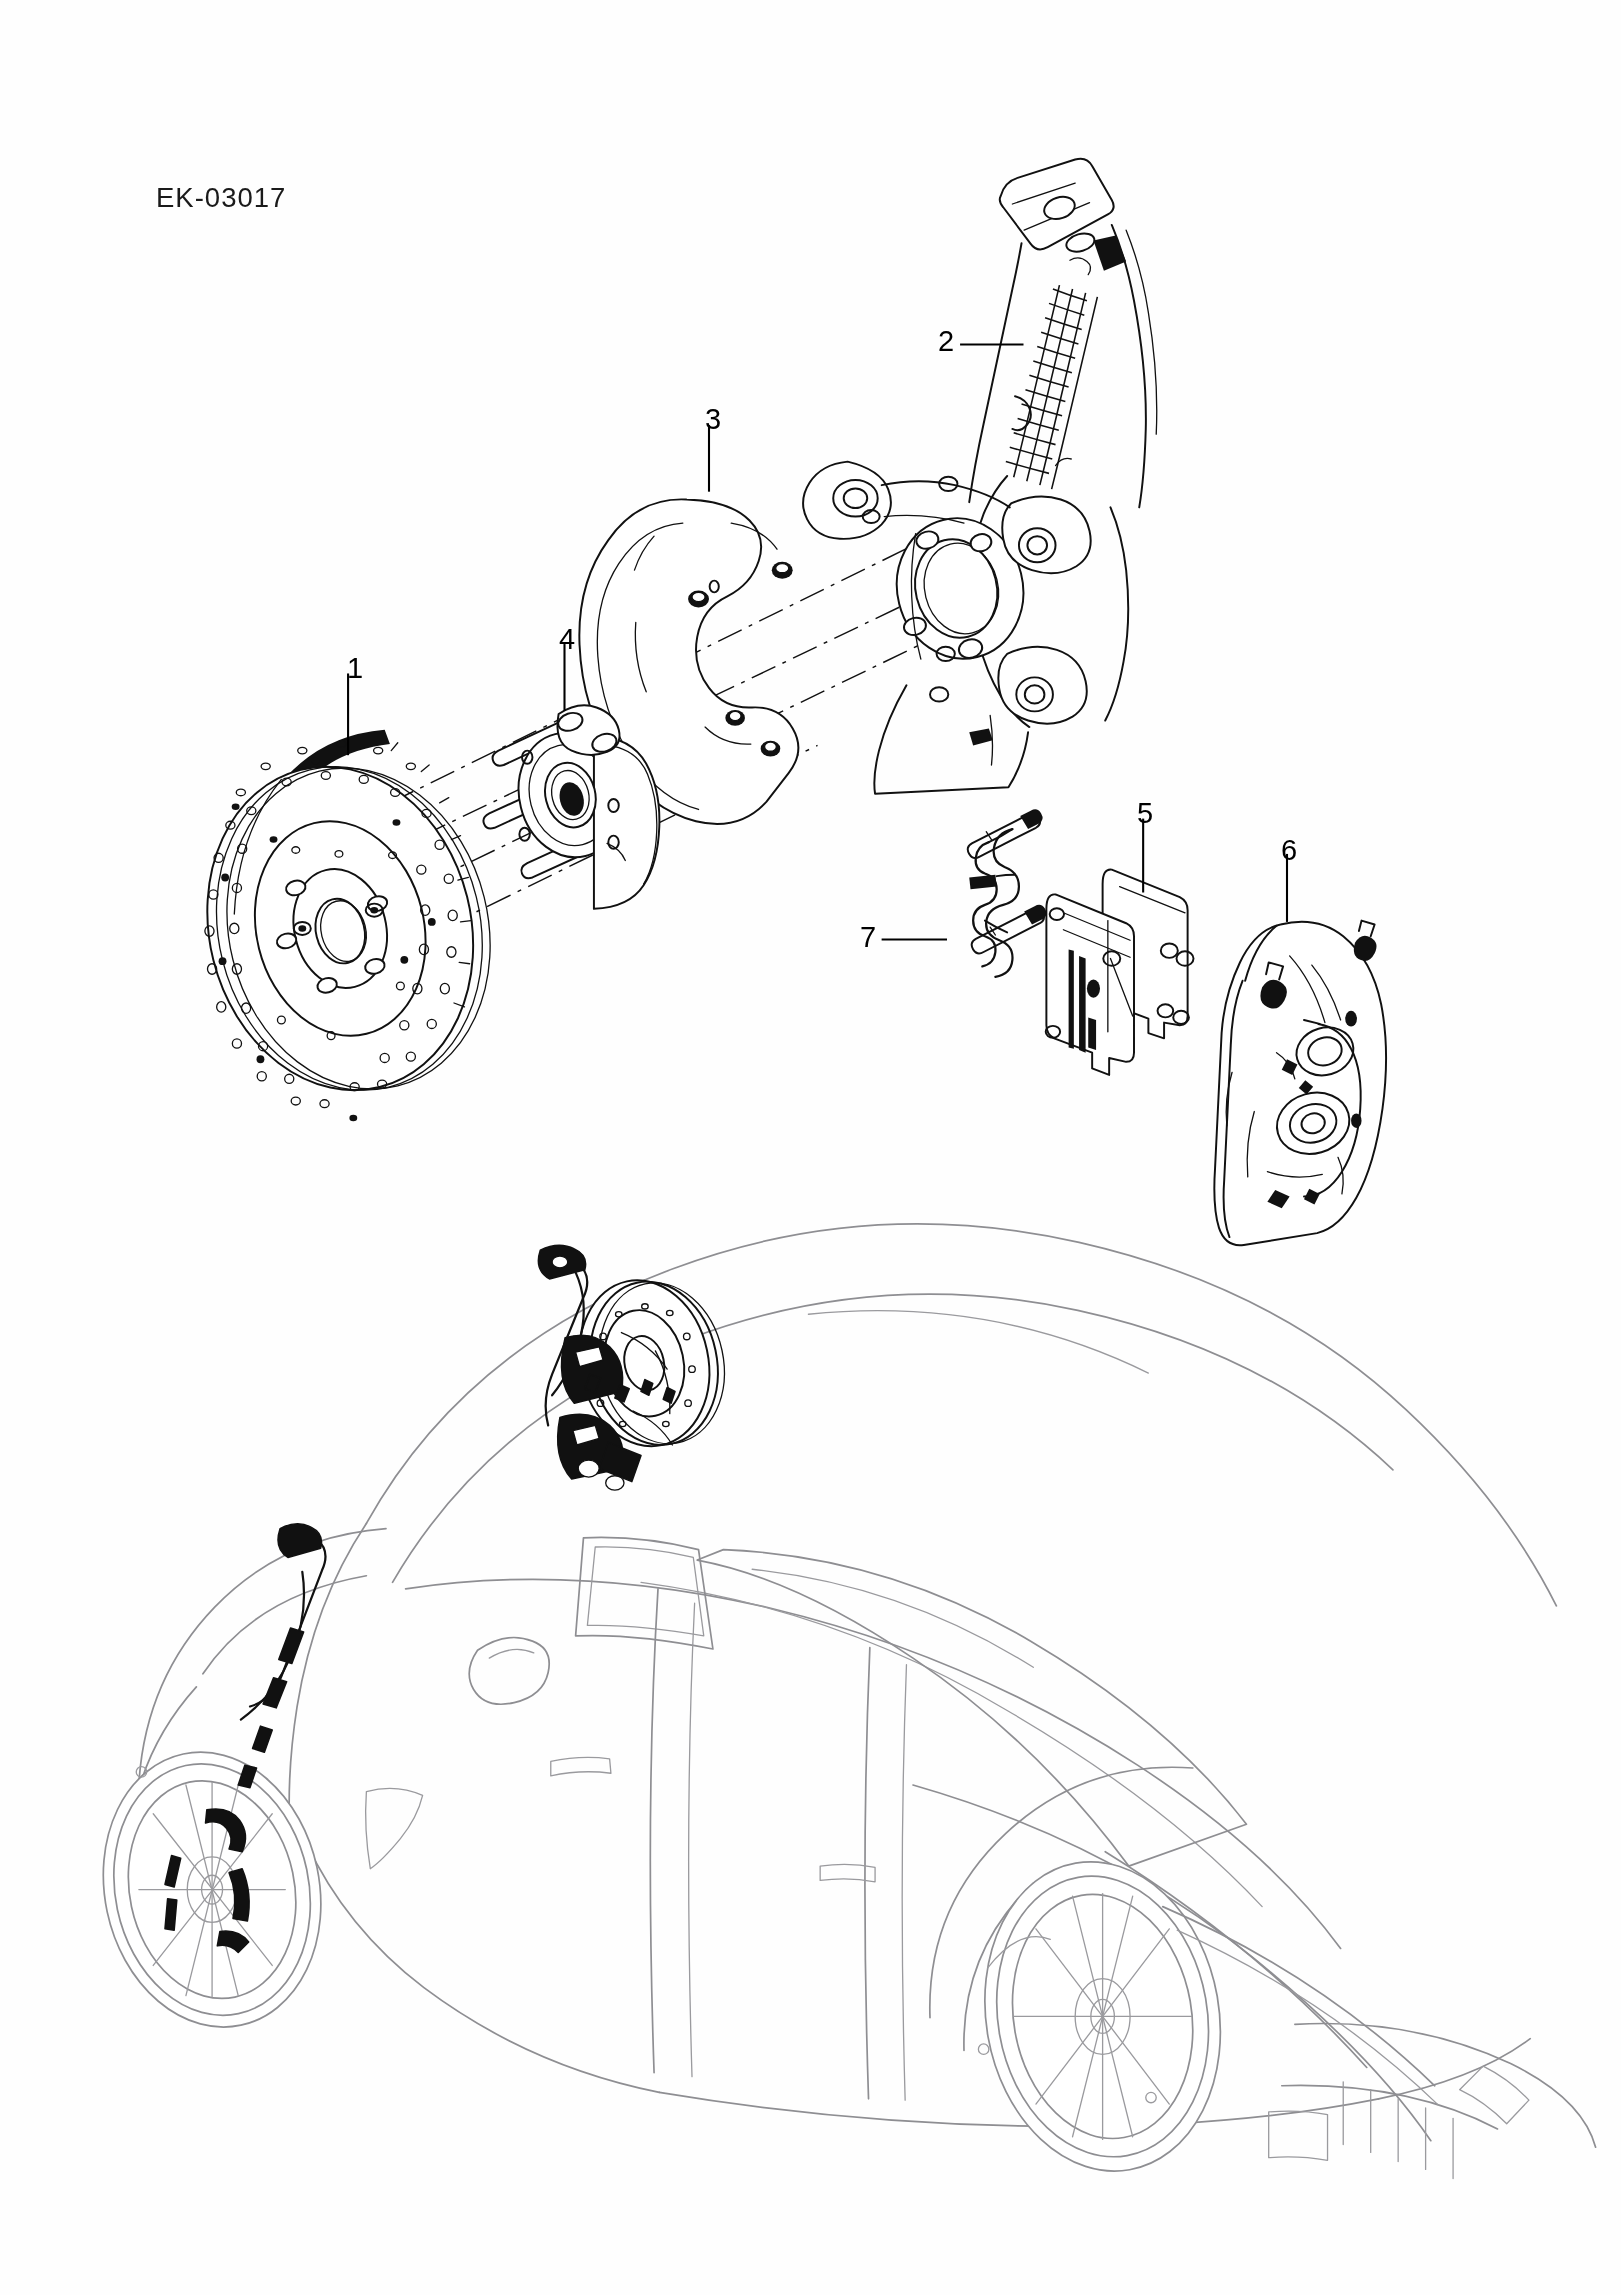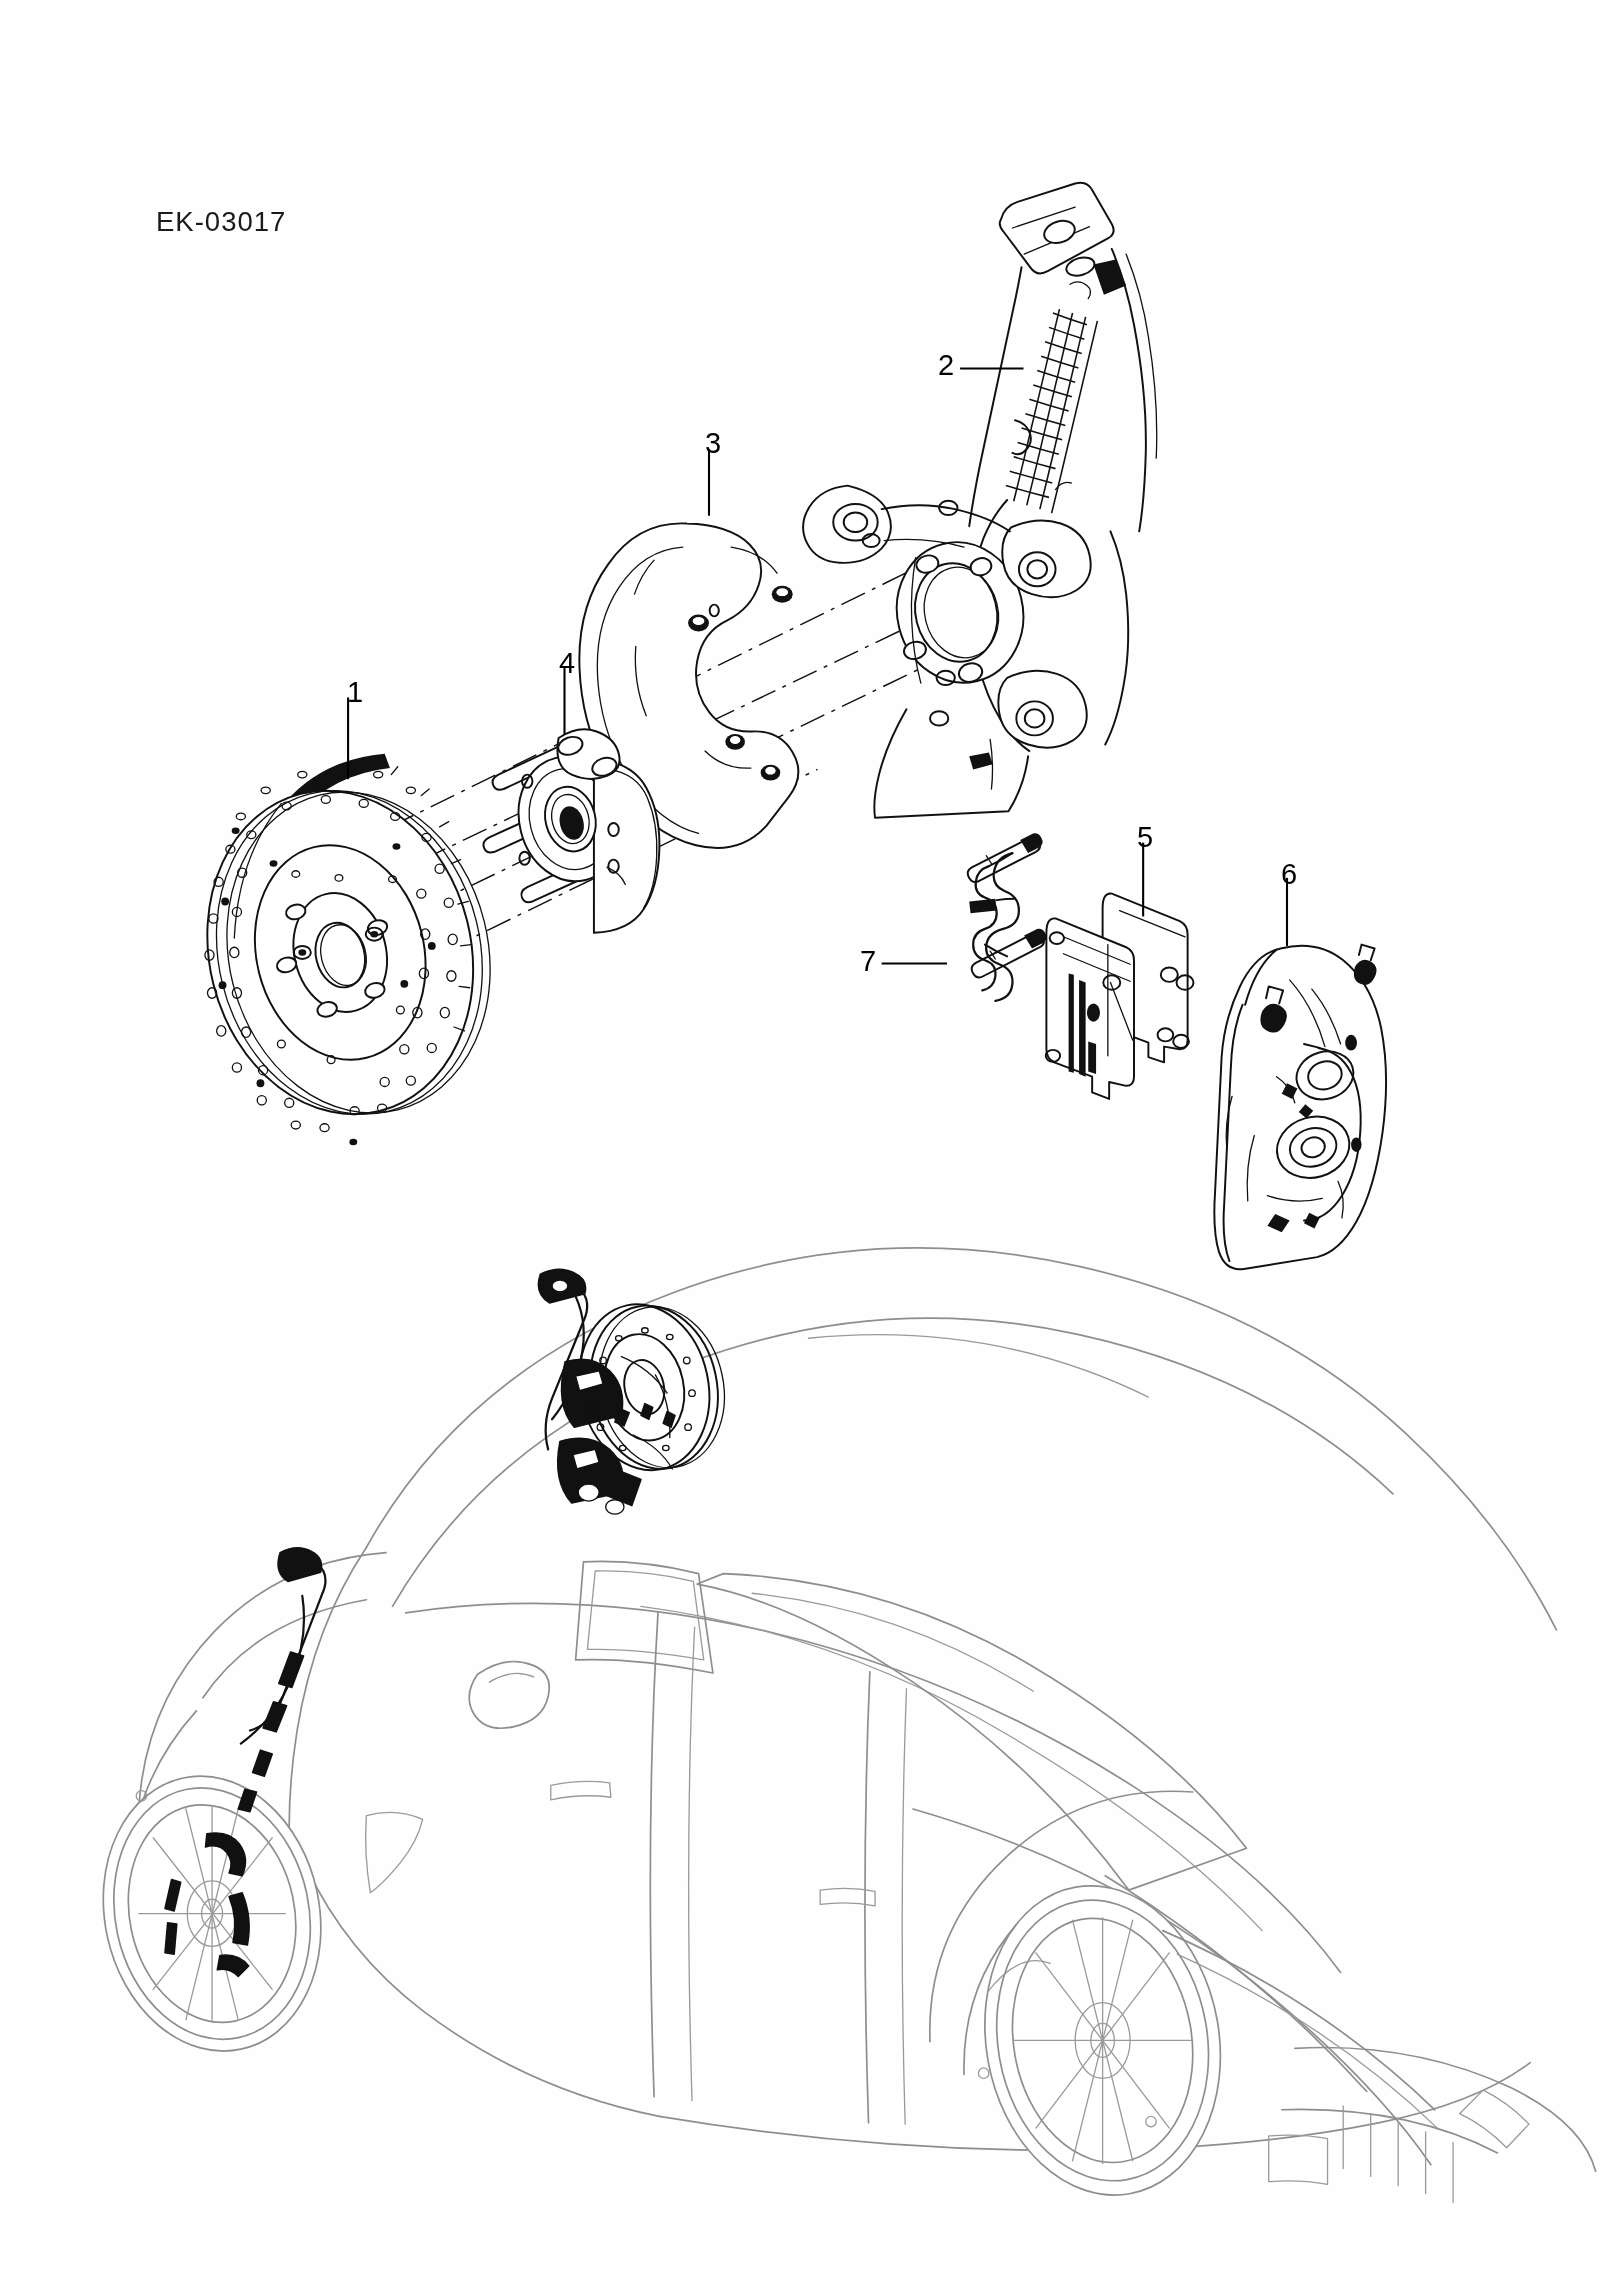--- a/index.html
+++ b/index.html
@@ -1,21 +1,21 @@
 <!DOCTYPE html>
 <html style="font-size:10.5px"><head>
 <meta charset="utf-8">
 <style>
   html,body{margin:0;padding:0;background:#ffffff;}
   body{
     width:1622px;height:2295px;position:relative;overflow:hidden;
     font-family:"Liberation Sans","DejaVu Sans",sans-serif;
     background:#fefefe;
   }
-  #sheet{position:absolute;inset:0;margin-top:24px;}
+  #sheet{position:absolute;inset:0;}
   #title{
     position:absolute;left:156px;top:182px;
     font-size:27.5px;letter-spacing:1px;color:#1a1a1a;white-space:nowrap;
   }
   .callout{
     position:absolute;font-size:29px;color:#000;line-height:1;
     white-space:nowrap;user-select:none;
   }
   svg.layer{position:absolute;left:0;top:0;width:1622px;height:2295px;overflow:visible;}
   .ln{stroke:#000;stroke-width:3.2;fill:none;stroke-linecap:butt;}

